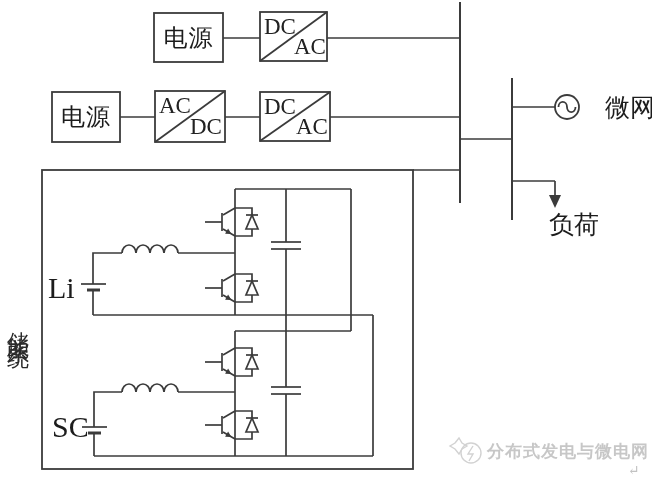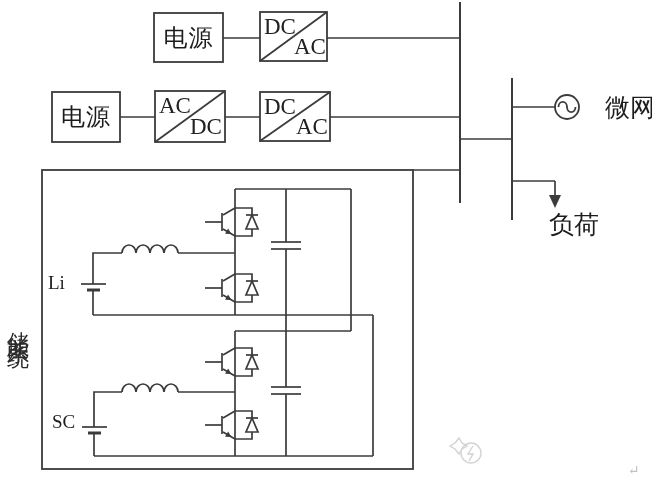--- a/index.html
+++ b/index.html
@@ -3,21 +3,21 @@
 <meta charset="utf-8">
 <style>
   html,body{margin:0;padding:0;background:#fff;}
   #stage{position:relative;width:652px;height:480px;background:#ffffff;overflow:hidden;
          font-family:"Liberation Serif","DejaVu Serif",serif;}
   #schematic{position:absolute;left:0;top:0;}
   .lbl{position:absolute;line-height:1;color:#1c1c1c;white-space:nowrap;}
   .box-label{display:flex;align-items:center;justify-content:center;font-size:24px;letter-spacing:1px;}
   .conv-part{font-size:23px;color:#222;}
   .big{font-size:25px;}
-  .latin{font-size:19px;}
+  .latin{font-size:30px;}
   .vertical{writing-mode:vertical-rl;text-orientation:upright;font-size:22px;letter-spacing:5px;color:#2a2a2a;}
   .watermark-text{font-size:17px;font-weight:bold;color:#c7c7c7;letter-spacing:1px;
                   text-shadow:1px 1px 0 #ffffff;font-family:"Liberation Sans","DejaVu Sans",sans-serif;}
   .return-mark{font-size:14px;color:#c2c2c2;}
 </style>
 </head>
 <body>
 
 <div id="stage">
 
@@ -126,14 +126,15 @@
   <div class="lbl conv-part" style="left:264px;top:95px;">DC</div>
   <div class="lbl conv-part" style="left:296px;top:115px;">AC</div>
 
   <div class="lbl big" style="left:605px;top:95px;">微网</div>
   <div class="lbl big" style="left:549px;top:212px;text-align:right;">负荷</div>
 
   <div class="lbl vertical" style="left:7px;top:314px;height:115px;">储能系统</div>
   <div class="lbl latin" style="left:48px;top:273px;">Li</div>
   <div class="lbl latin" style="left:52px;top:412px;">SC</div>
 
+  <div class="lbl watermark-text" style="left:487px;top:443px;">分布式发电与微电网</div>
   <div class="lbl return-mark" style="left:628px;top:464px;">↵</div>
 </div>
 
 </body></html>

